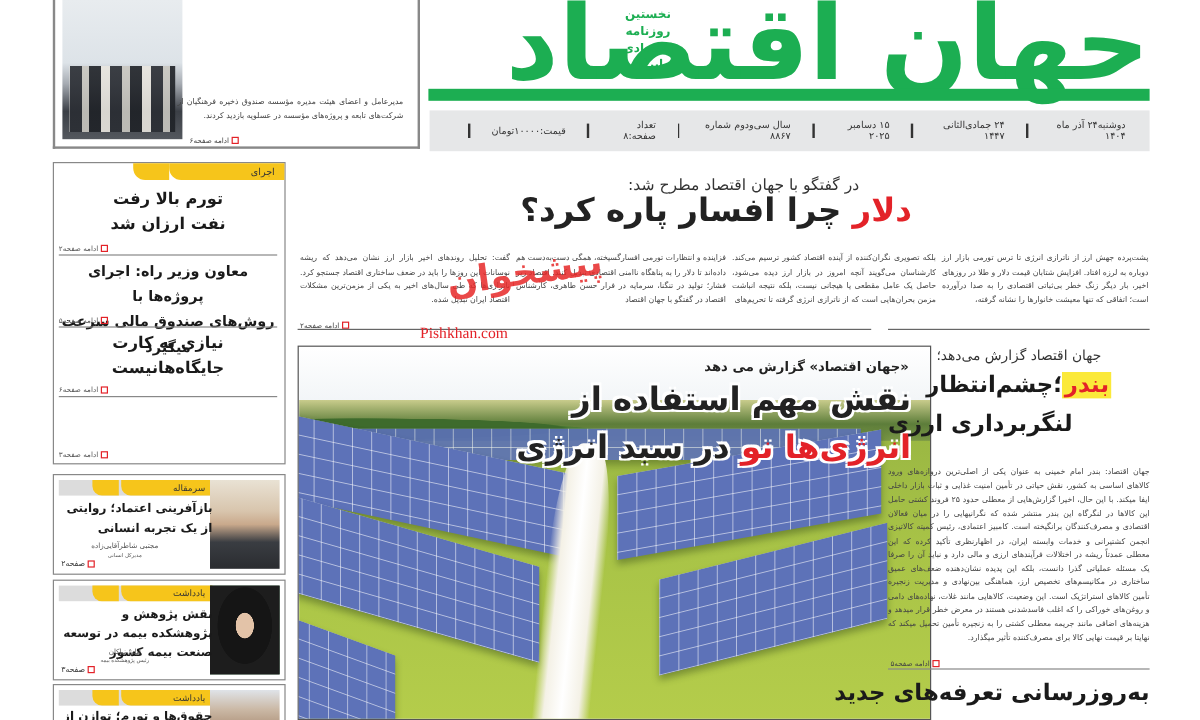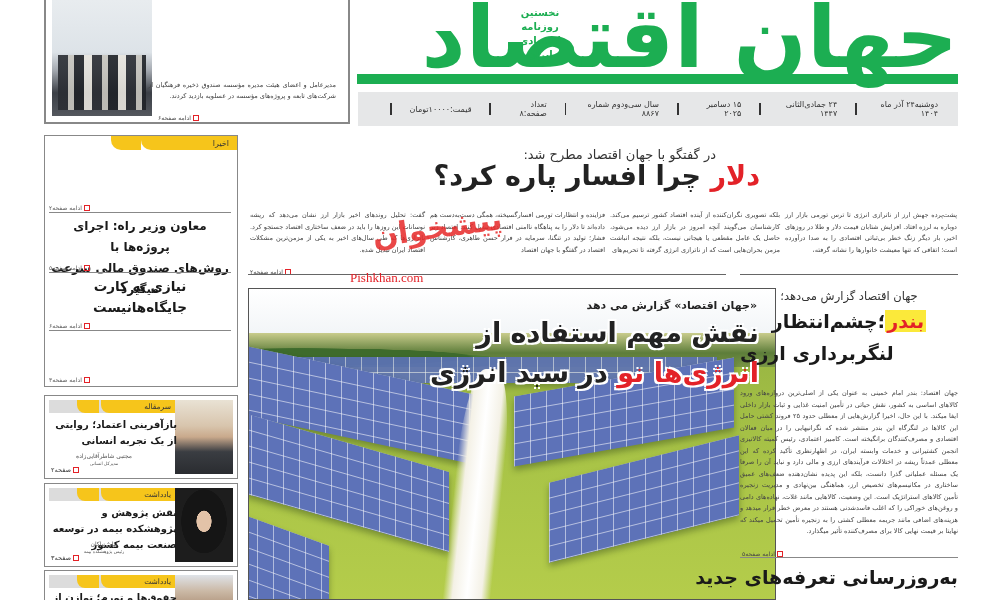--- a/index.html
+++ b/index.html
@@ -113,24 +113,26 @@
 
 <div class="teaser">
   <div class="teaser-photo">
       <div class="figs"></div>
     </div>
   <div class="teaser-body">مدیرعامل و اعضای هیئت مدیره مؤسسه صندوق ذخیره فرهنگیان از شرکت‌های تابعه و پروژه‌های مؤسسه در عسلویه بازدید کردند.</div>
   <div class="teaser-cont"><span class="pdf-ico"></span><span>ادامه صفحه۶</span></div>
 </div>
 
 <div class="vitrin">
-  <div class="sec-tab">اخیرا</div>
+  <div class="sec-tab">اجرای</div>
   <div class="sec-tab-ext"></div>
 
   <div class="v-item" style="top:20px">
+    <div>تورم بالا رفت</div>
+    <div>نفت ارزان شد</div>
   </div>
   <div class="v-cont" style="top:68px"><span class="pdf-ico"></span><span>ادامه صفحه۲</span></div>
   <div class="v-line" style="top:76px"></div>
 
   <div class="v-item" style="top:80px; font-size:12px;">
     <div>معاون وزیر راه: اجرای پروژه‌ها با</div>
     <div>روش‌های صندوق مالی سرعت میگیرد</div>
   </div>
   <div class="v-cont" style="top:128px"><span class="pdf-ico"></span><span>ادامه صفحه۵</span></div>
   <div class="v-line" style="top:136px"></div>

